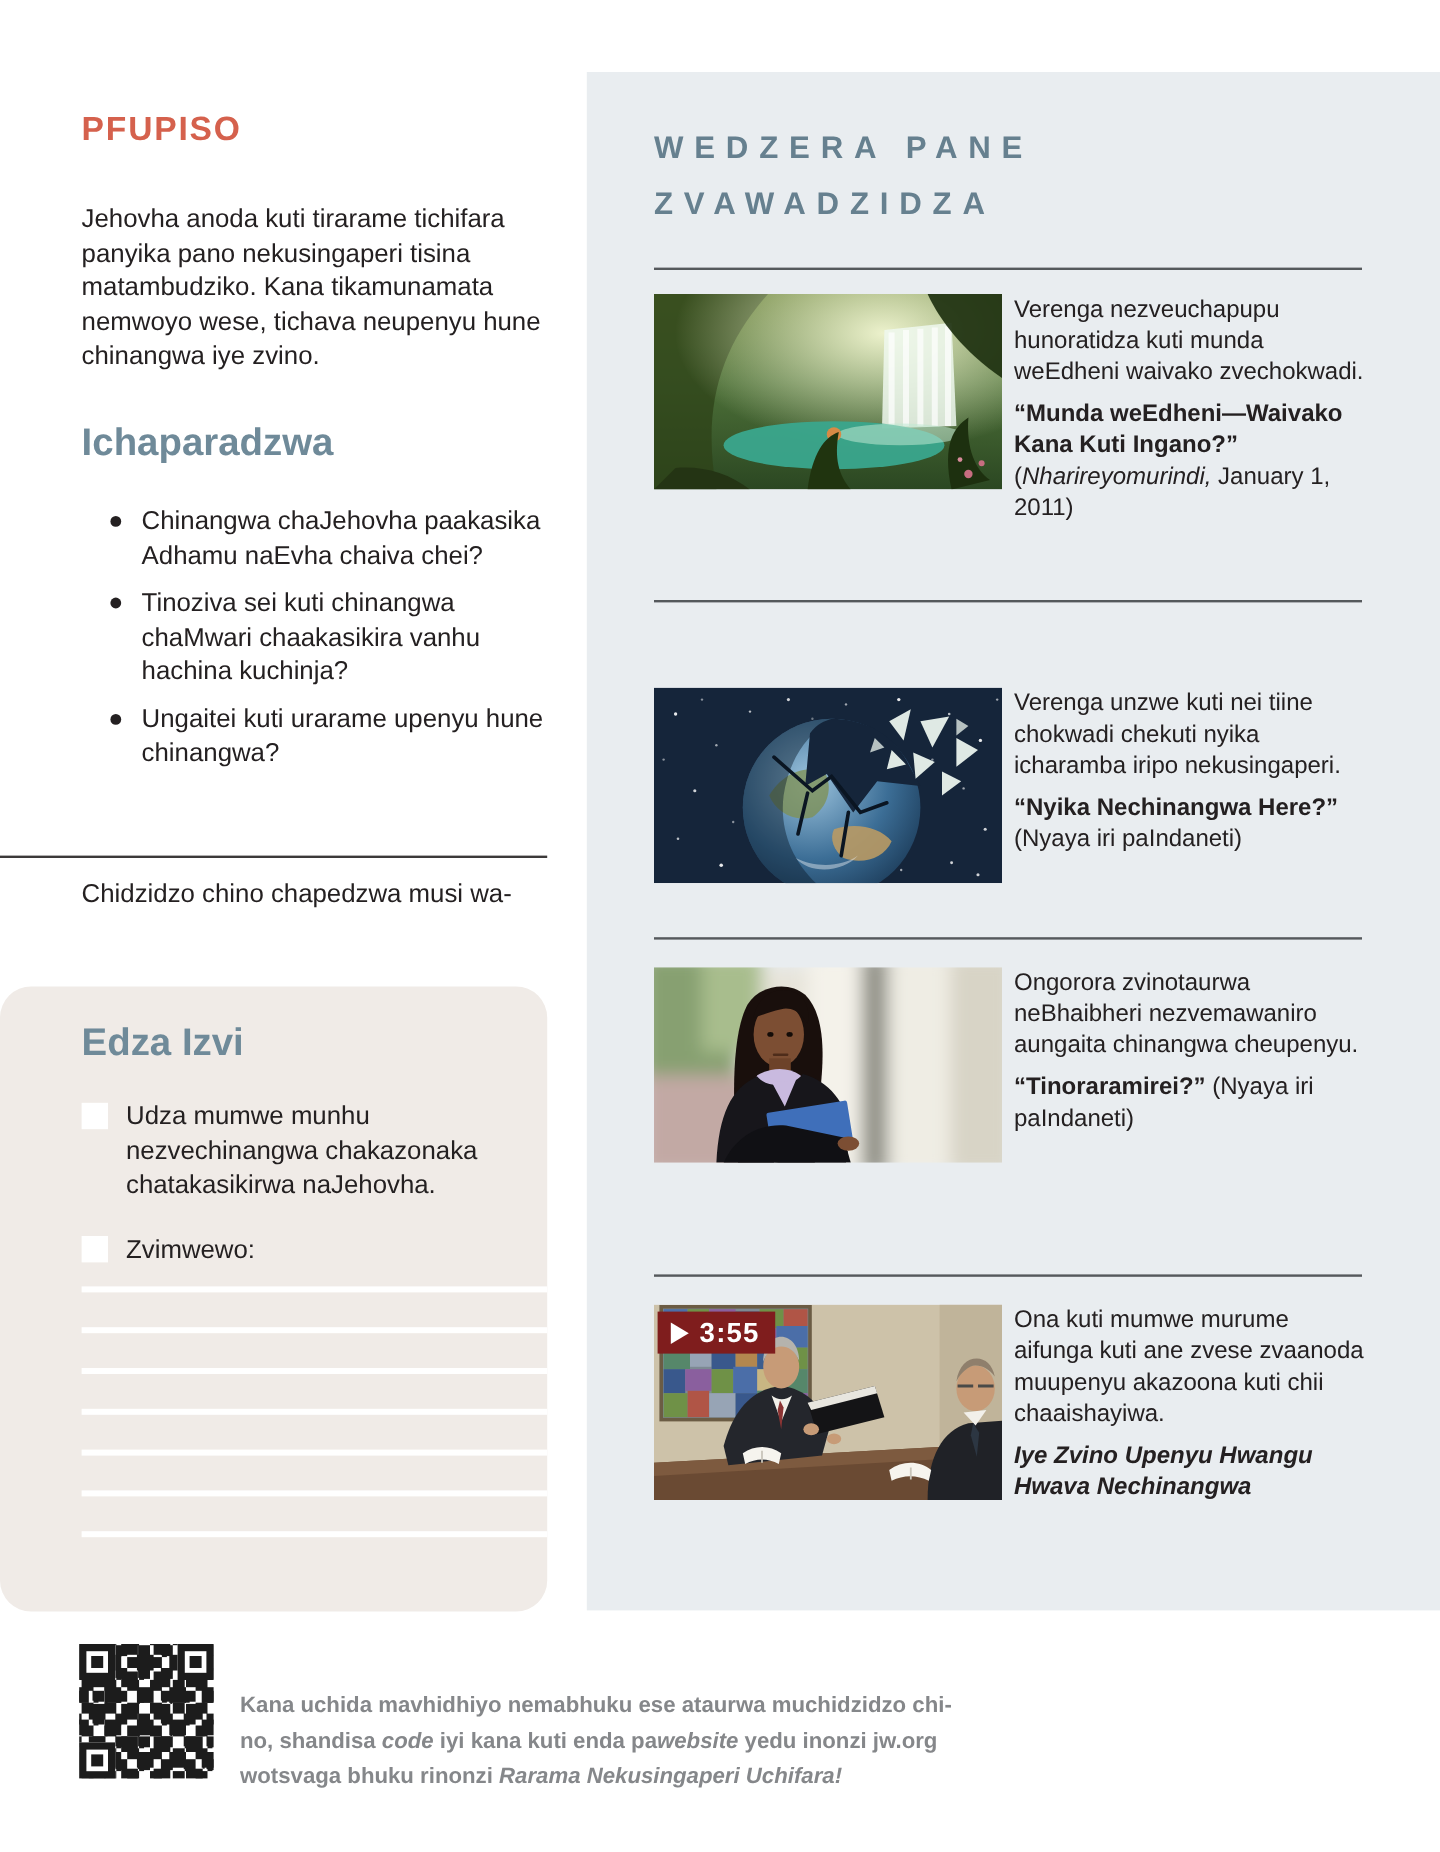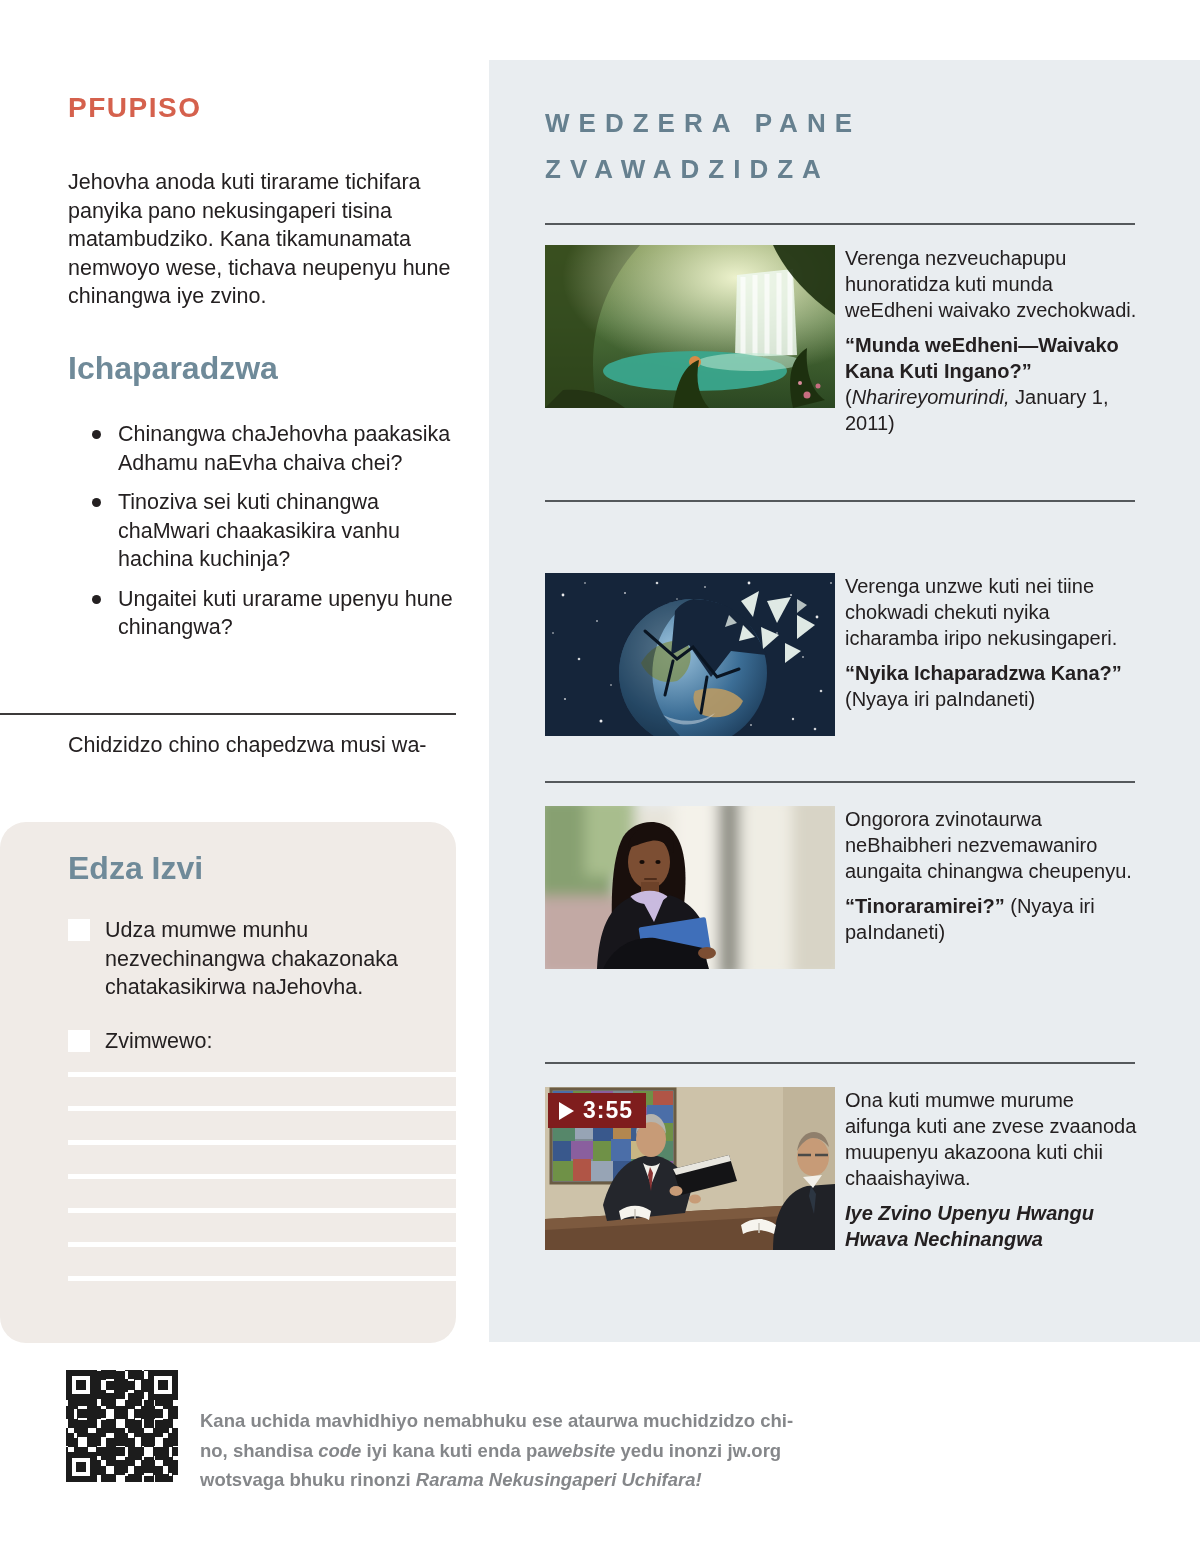--- a/index.html
+++ b/index.html
@@ -206,21 +206,21 @@
           <polygon points="216,54 234,62 218,76"></polygon>
             <polygon points="240,70 256,78 240,90"></polygon>
             <polygon points="198,52 210,64 194,68"></polygon>
           <polygon points="252,26 262,32 252,40" opacity=".8"></polygon>
             <polygon points="184,42 192,50 180,54" opacity=".8"></polygon>
         </g>
       </svg>
     </div>
     <div class="lm-text">
       <p class="lm-desc">Verenga unzwe kuti nei tiine chokwadi chekuti nyika icharamba iripo nekusingaperi.</p>
-      <p class="lm-cite"><span class="b">“Nyika Ichaparadzwa Kana?”</span><span> (Nyaya iri paIndaneti)</span></p>
+      <p class="lm-cite"><span class="b">“Nyika Nechinangwa Here?”</span><span> (Nyaya iri paIndaneti)</span></p>
     </div>
   </div>
 
   <div class="lm-rule r3"></div>
   <div class="lm-row w3">
     <div class="lm-thumb">
       <svg viewBox="0 0 290 163" preserveAspectRatio="none">
         <defs>
           <filter id="wb" x="-15%" y="-15%" width="130%" height="130%">
               <feGaussianBlur stdDeviation="7"></feGaussianBlur>

